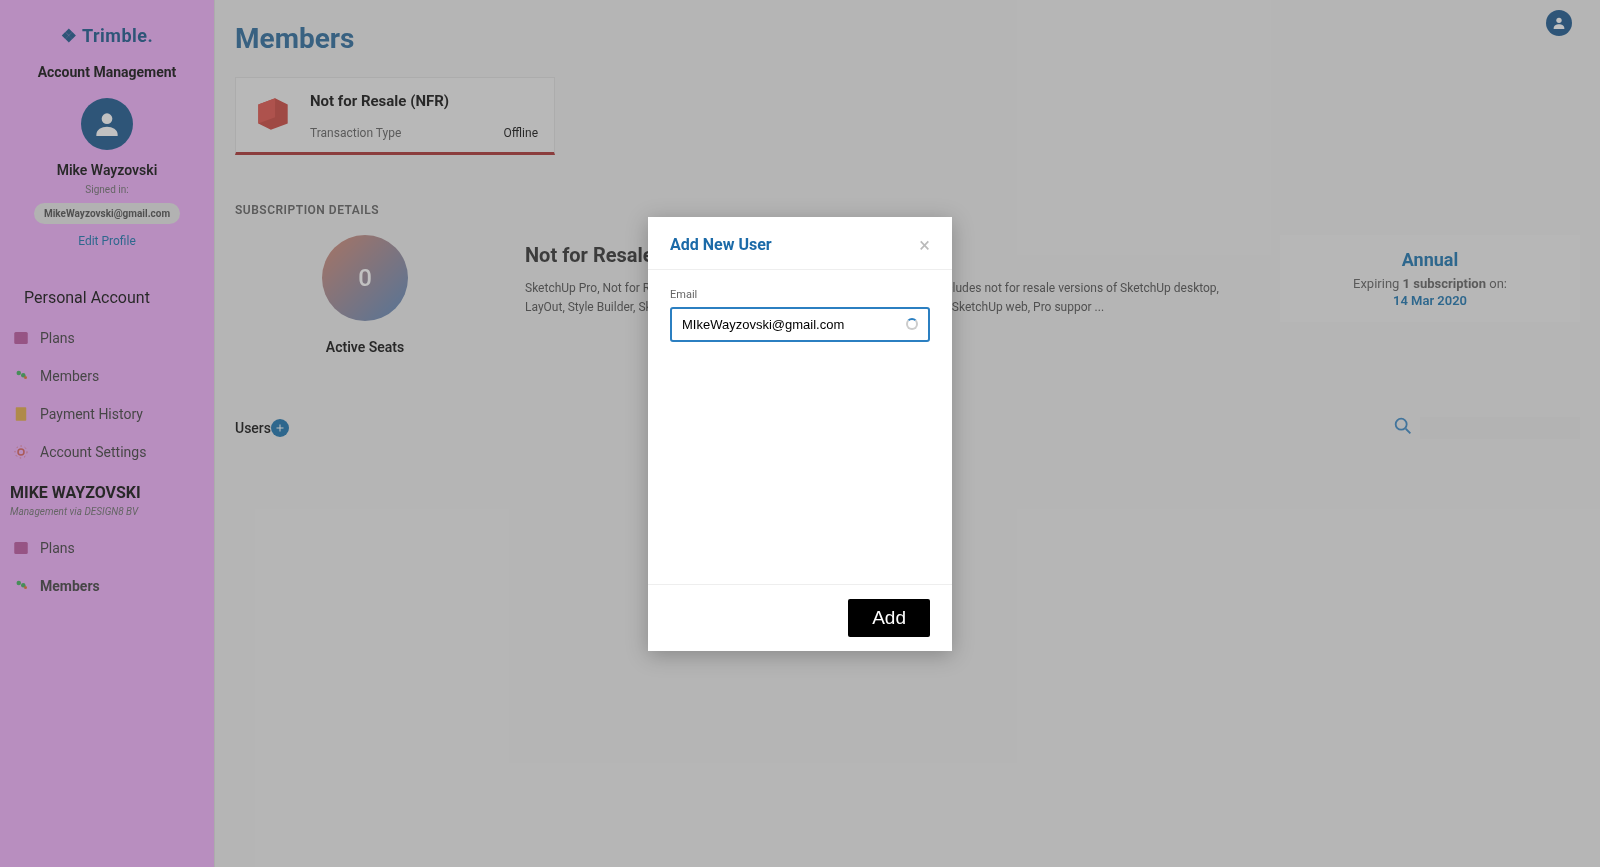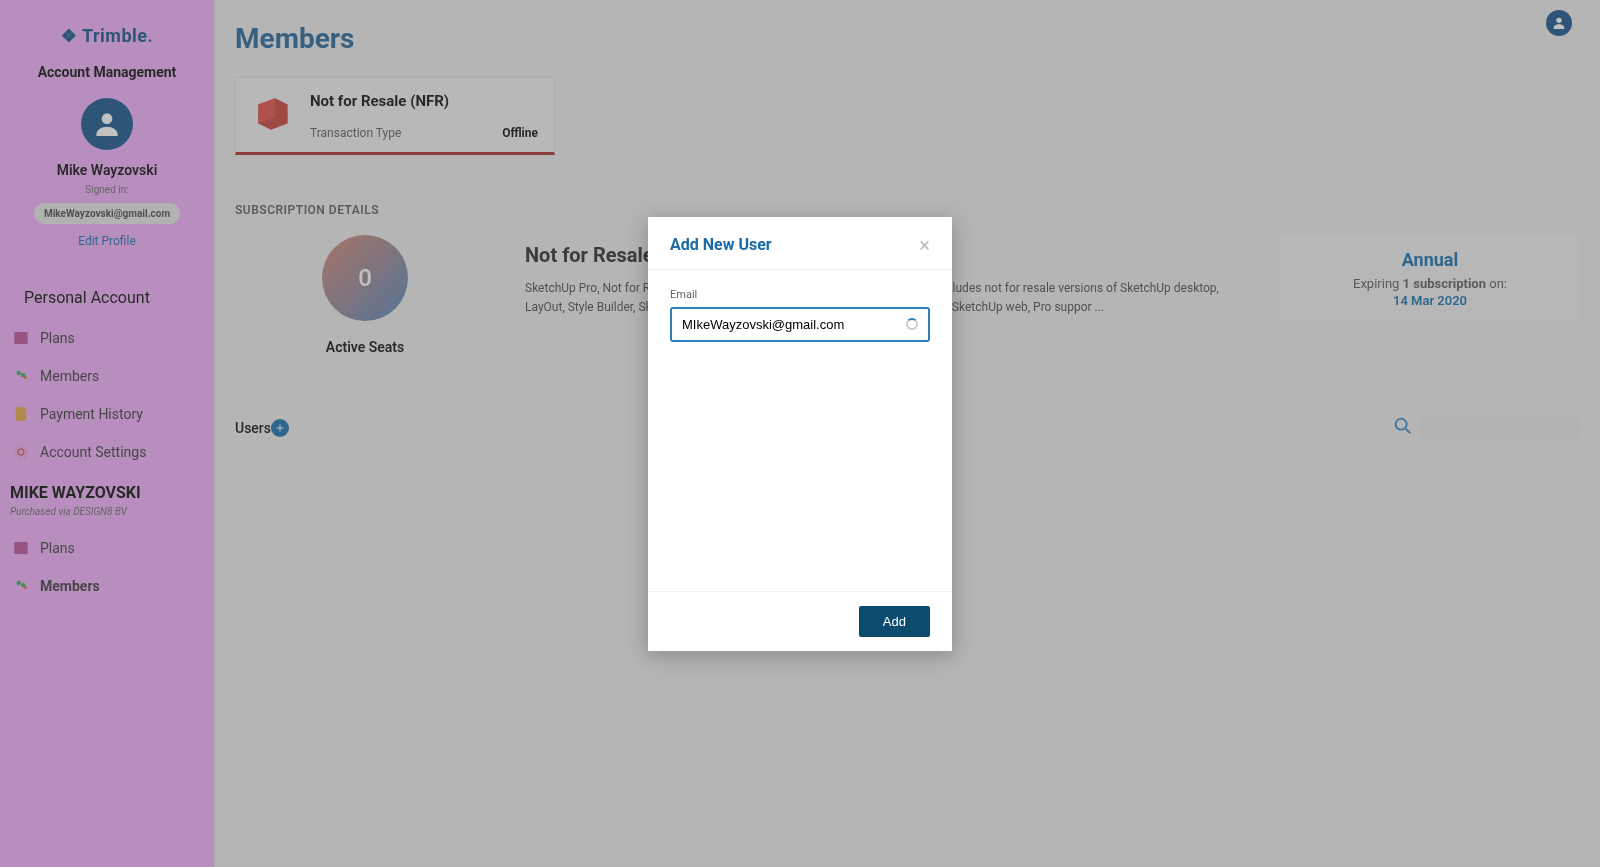--- a/index.html
+++ b/index.html
@@ -146,21 +146,21 @@
       gap:16px;
       align-items:flex-start;
     }
     .product-icon {
       width: 42px; height: 42px;
     }
     .product-info { flex:1; }
     .product-name { font-weight:bold; font-size:15px; margin-bottom:16px;}
     .product-row { display:flex; justify-content:space-between; font-size:12px;}
     .product-row .lbl { color:#555;}
-    .product-row .val { font-weight:bold;}
+    .product-row .val { font-weight:normal;}
     .sub-details-label {
       margin-top: 48px;
       font-size: 12px;
       letter-spacing: 0.5px;
       color: #555;
       font-weight: 600;
       margin-bottom: 18px;
     }
     .details-row {
       display:flex;
@@ -255,25 +255,25 @@
       border-top-color:#2b7fc1;
       border-radius:50%;
       animation: none;
     }
     .modal-footer {
       border-top:1px solid #eee;
       padding: 14px 22px;
       text-align:right;
     }
     .add-button {
-      background:#0c4a6e;
+      background:#000000;
       color:#fff;
       border:none;
       padding: 8px 24px;
-      font-size:13px;
+      font-size:19px;
       cursor:pointer;
       border-radius:2px;
     }
   </style>
 </head>
 <body>
 
 <div class="app">
   <div class="sidebar">
     <div class="logo">
@@ -324,21 +324,21 @@
       <span class="nav-icon">
         <svg viewBox="0 0 24 24" width="18" height="18">
             <circle cx="12" cy="12" r="4" fill="none" stroke="#d9534f" stroke-width="2"></circle>
             <circle cx="12" cy="12" r="8" fill="none" stroke="#d9534f" stroke-width="1" stroke-dasharray="2 4"></circle>
           </svg>
       </span>
       <span>Account Settings</span>
     </div>
 
     <div class="team-name">MIKE WAYZOVSKI</div>
-    <div class="purchased-via">Purchased via DESIGN8 BV</div>
+    <div class="purchased-via">Management via DESIGN8 BV</div>
 
     <div class="nav-item">
       <span class="nav-icon">
         <svg viewBox="0 0 24 24" width="18" height="18">
             <rect x="3" y="4" width="18" height="16" rx="2" fill="#b84a9a"></rect>
           </svg>
       </span>
       <span>Plans</span>
     </div>
     <div class="nav-item active">

